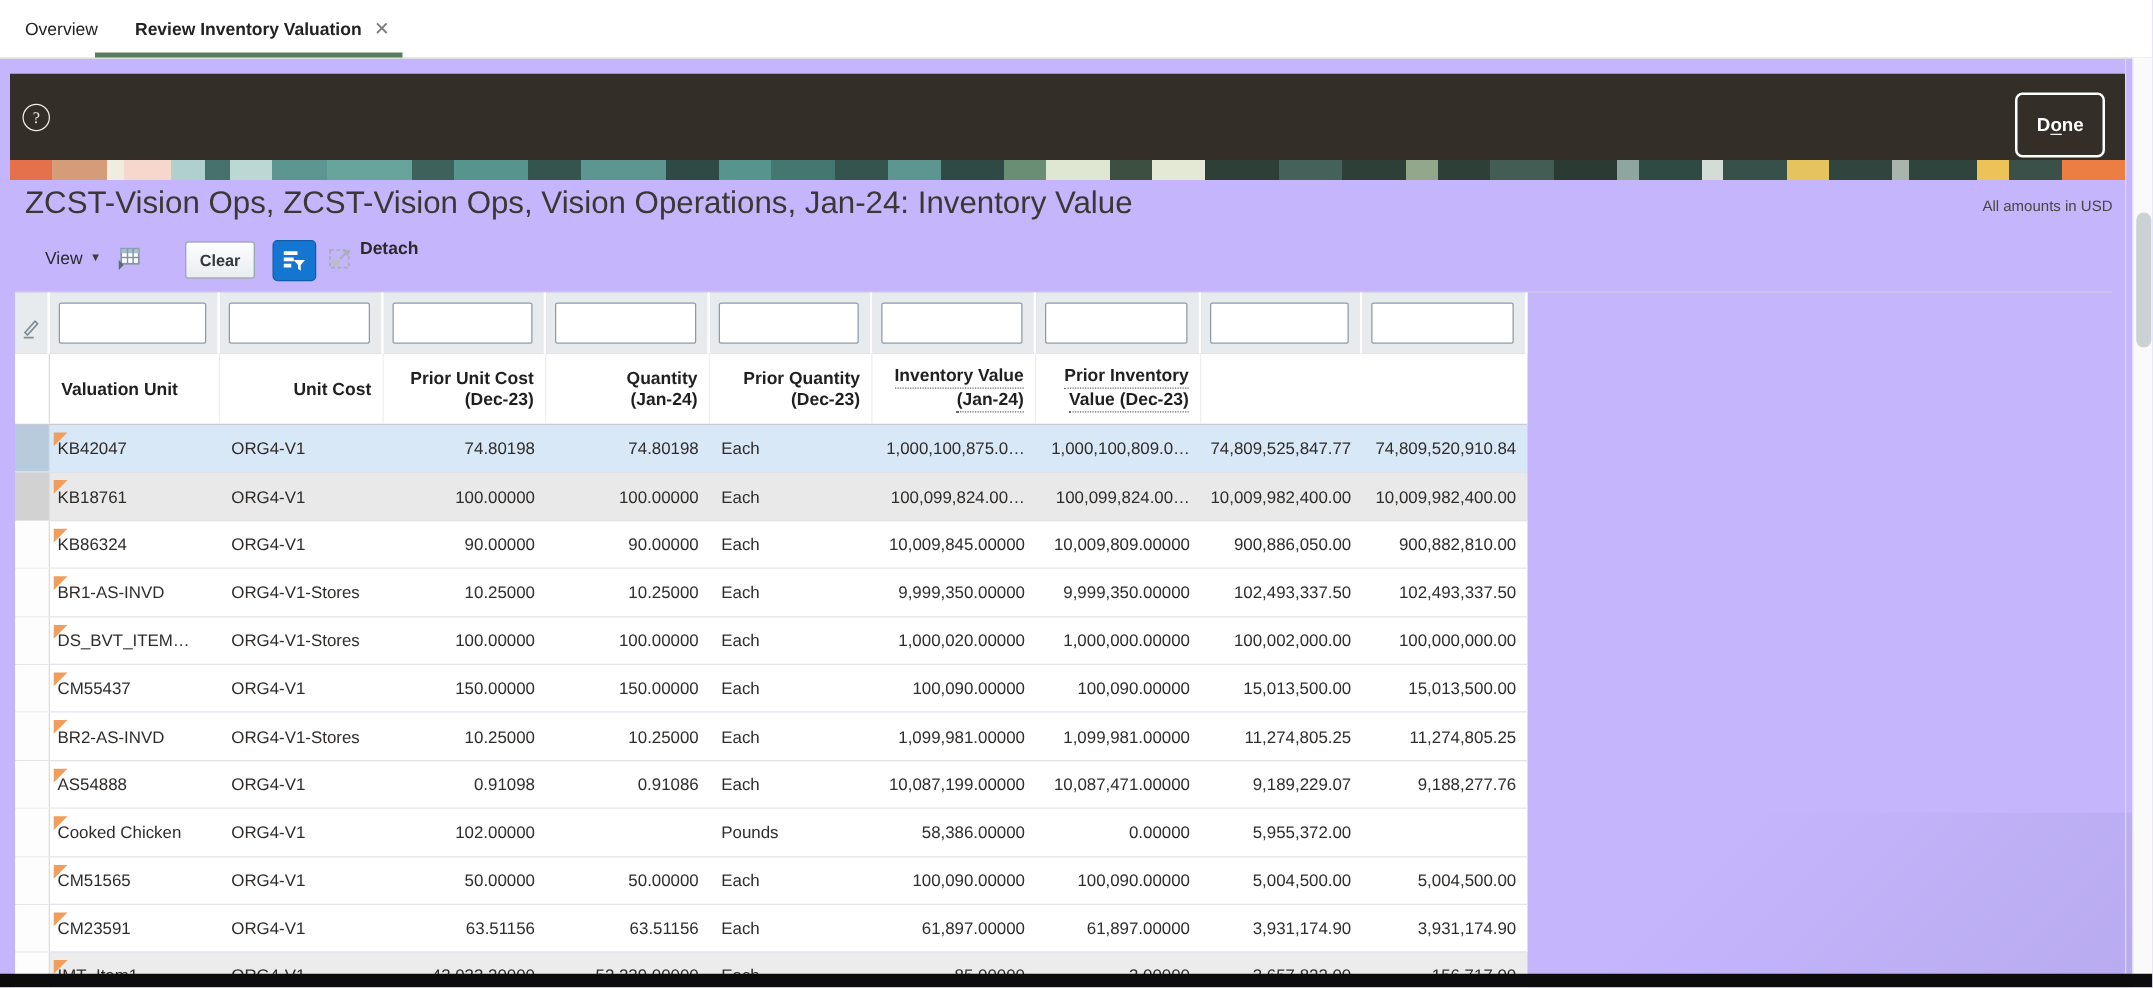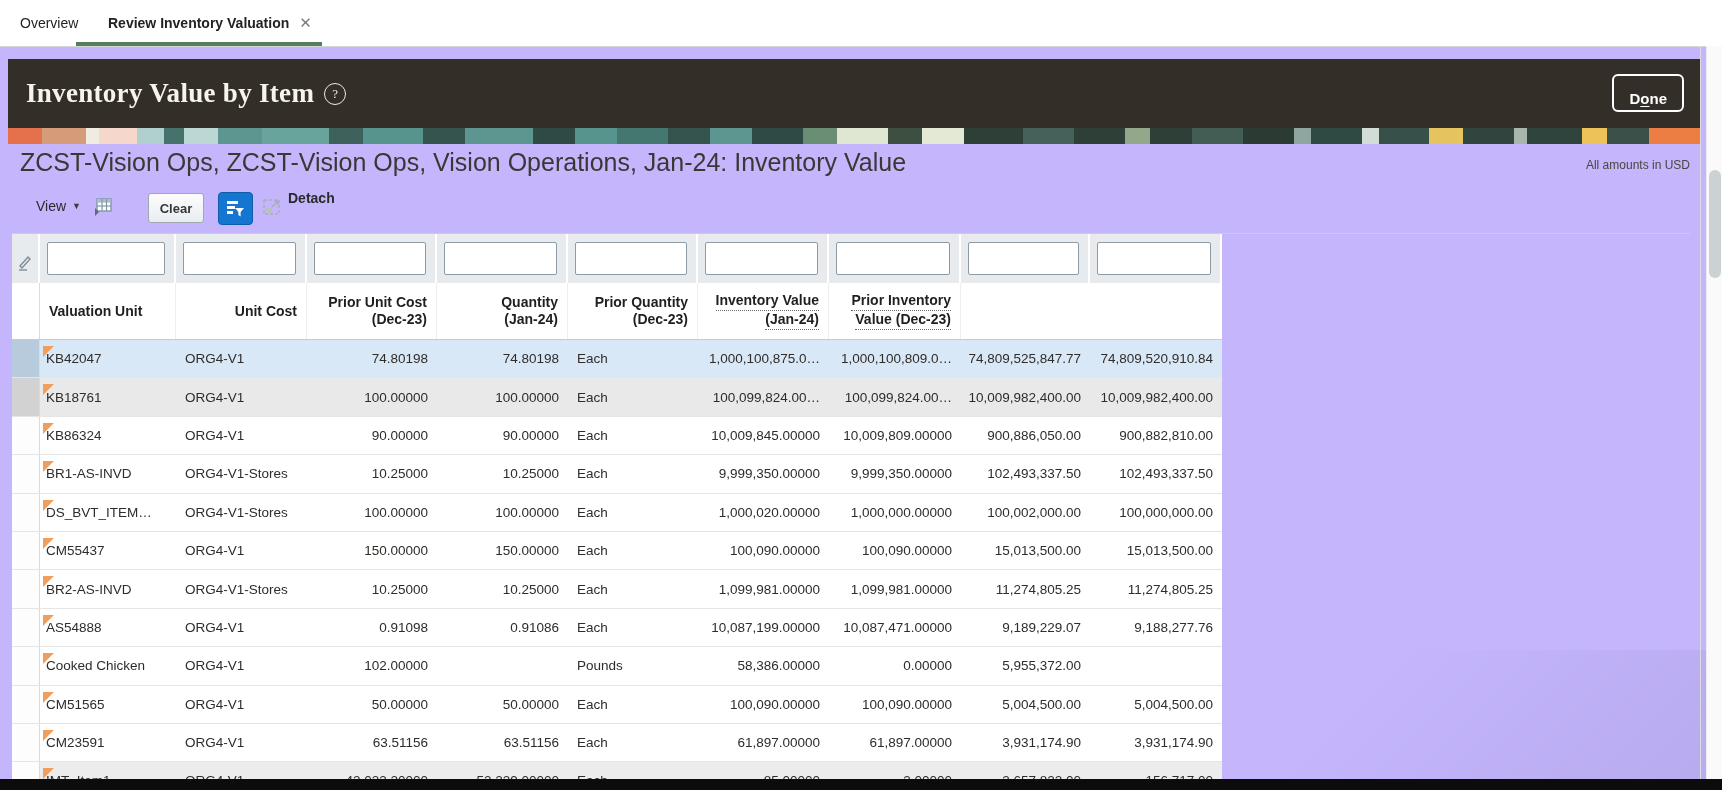--- a/index.html
+++ b/index.html
@@ -16,21 +16,21 @@
   .tab-underline{position:absolute;left:76px;top:42px;width:246px;height:4px;background:#587c5e;}
 
   
   .banner{position:absolute;left:8px;top:59px;width:1692px;height:69px;background:#332e27;
           display:flex;align-items:center;}
   .banner-title{font-family:"Liberation Serif",serif;font-weight:bold;font-size:27px;color:#f7f4ee;
                 margin-left:18px;letter-spacing:.3px;}
   .help-icon{display:inline-flex;width:20px;height:20px;border:1.5px solid #efece5;border-radius:50%;
              color:#efece5;font-size:13px;align-items:center;justify-content:center;margin-left:10px;
              font-family:"Liberation Serif",serif;}
-  .done-btn{position:absolute;right:16px;top:15px;height:38px;padding:14px 15px;background:transparent;
+  .done-btn{position:absolute;right:16px;top:15px;height:52px;padding:14px 15px;background:transparent;
             border:2px solid #fff;border-radius:6px;color:#fff;font-weight:bold;font-size:15px;
             font-family:"Liberation Sans",sans-serif;cursor:pointer;}
   .done-btn u{text-decoration:underline;text-underline-offset:2px;}
 
   
   .strip{position:absolute;left:8px;top:128px;width:1692px;height:16px;
     background:
      linear-gradient(90deg,
       #e4714b 0%,#e4714b 2%,#d59c79 2%,#d59c79 4.6%,#f1ece2 4.6%,#f1ece2 5.4%,
       #f6d7cb 5.4%,#f6d7cb 7.6%,#afd0cc 7.6%,#afd0cc 9.2%,#47726b 9.2%,#47726b 10.4%,
@@ -119,21 +119,20 @@
       <span>Overview</span>
     </div>
     <div class="tab tab-active">
       <span>Review Inventory Valuation</span>
       <span class="tab-close">✕</span>
     </div>
     <div class="tab-underline"></div>
   </div>
 
   <div class="banner">
-    <span class="banner-title">Inventory Value by Item</span>
     <span class="help-icon">?</span>
     <button class="done-btn"><span>D</span><u>o</u><span>ne</span></button>
   </div>
 
   <div class="strip"></div>
 
   <div class="context-title">ZCST-Vision Ops, ZCST-Vision Ops, Vision Operations, Jan-24: Inventory Value</div>
   <div class="amounts-note">All amounts in USD</div>
 
   <div class="toolbar">

